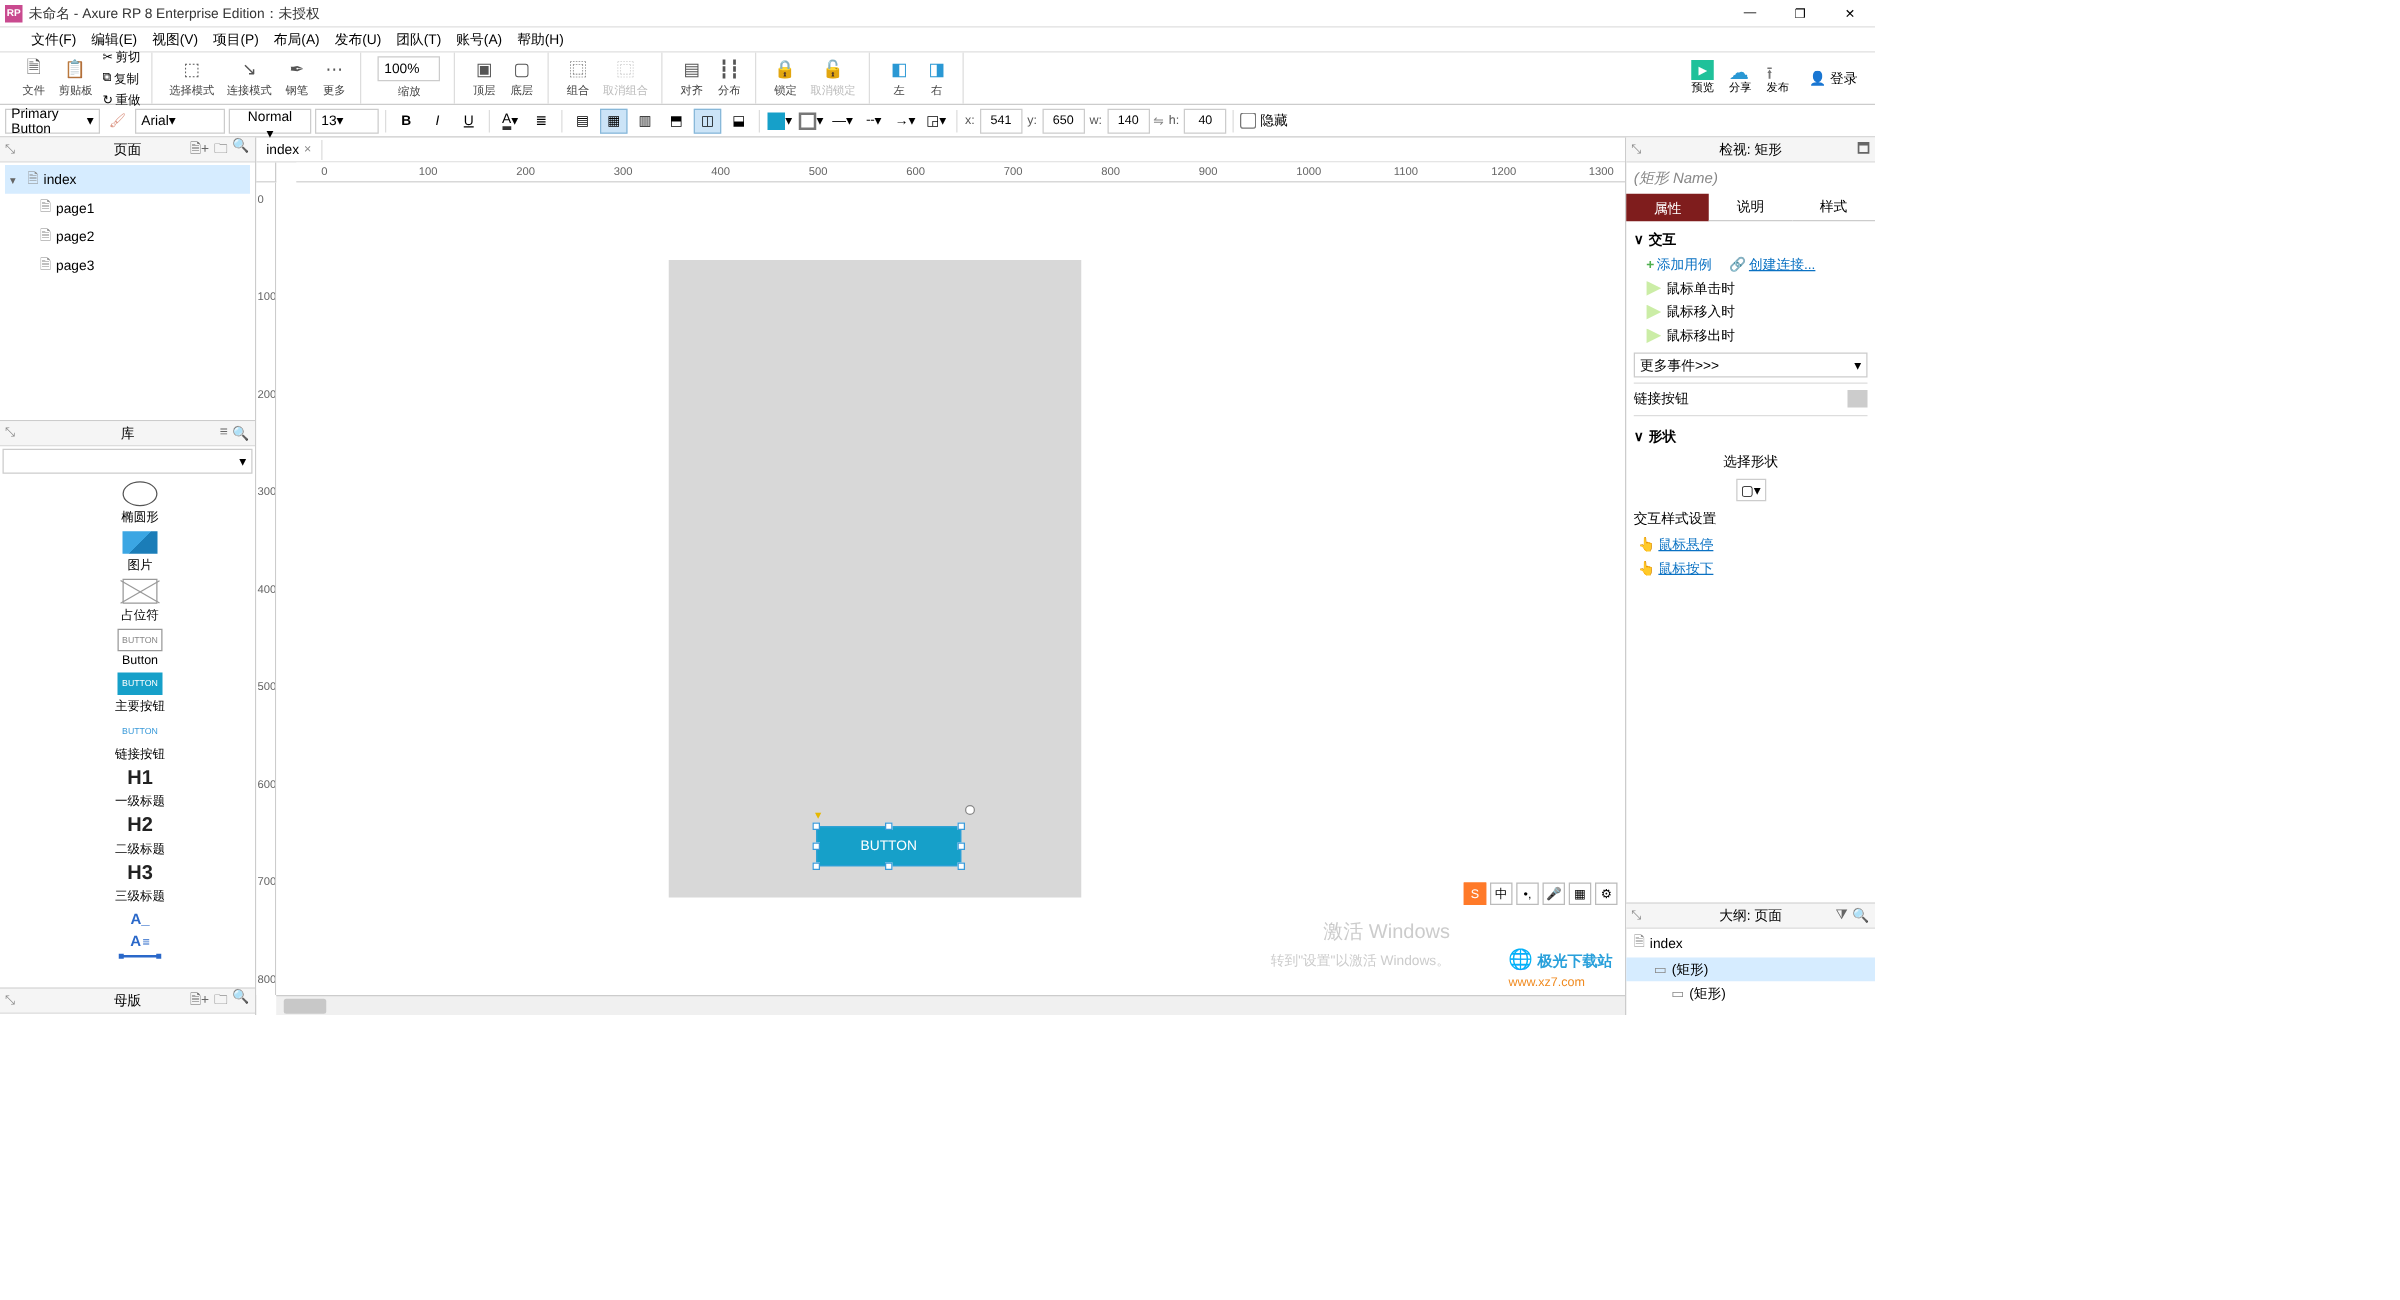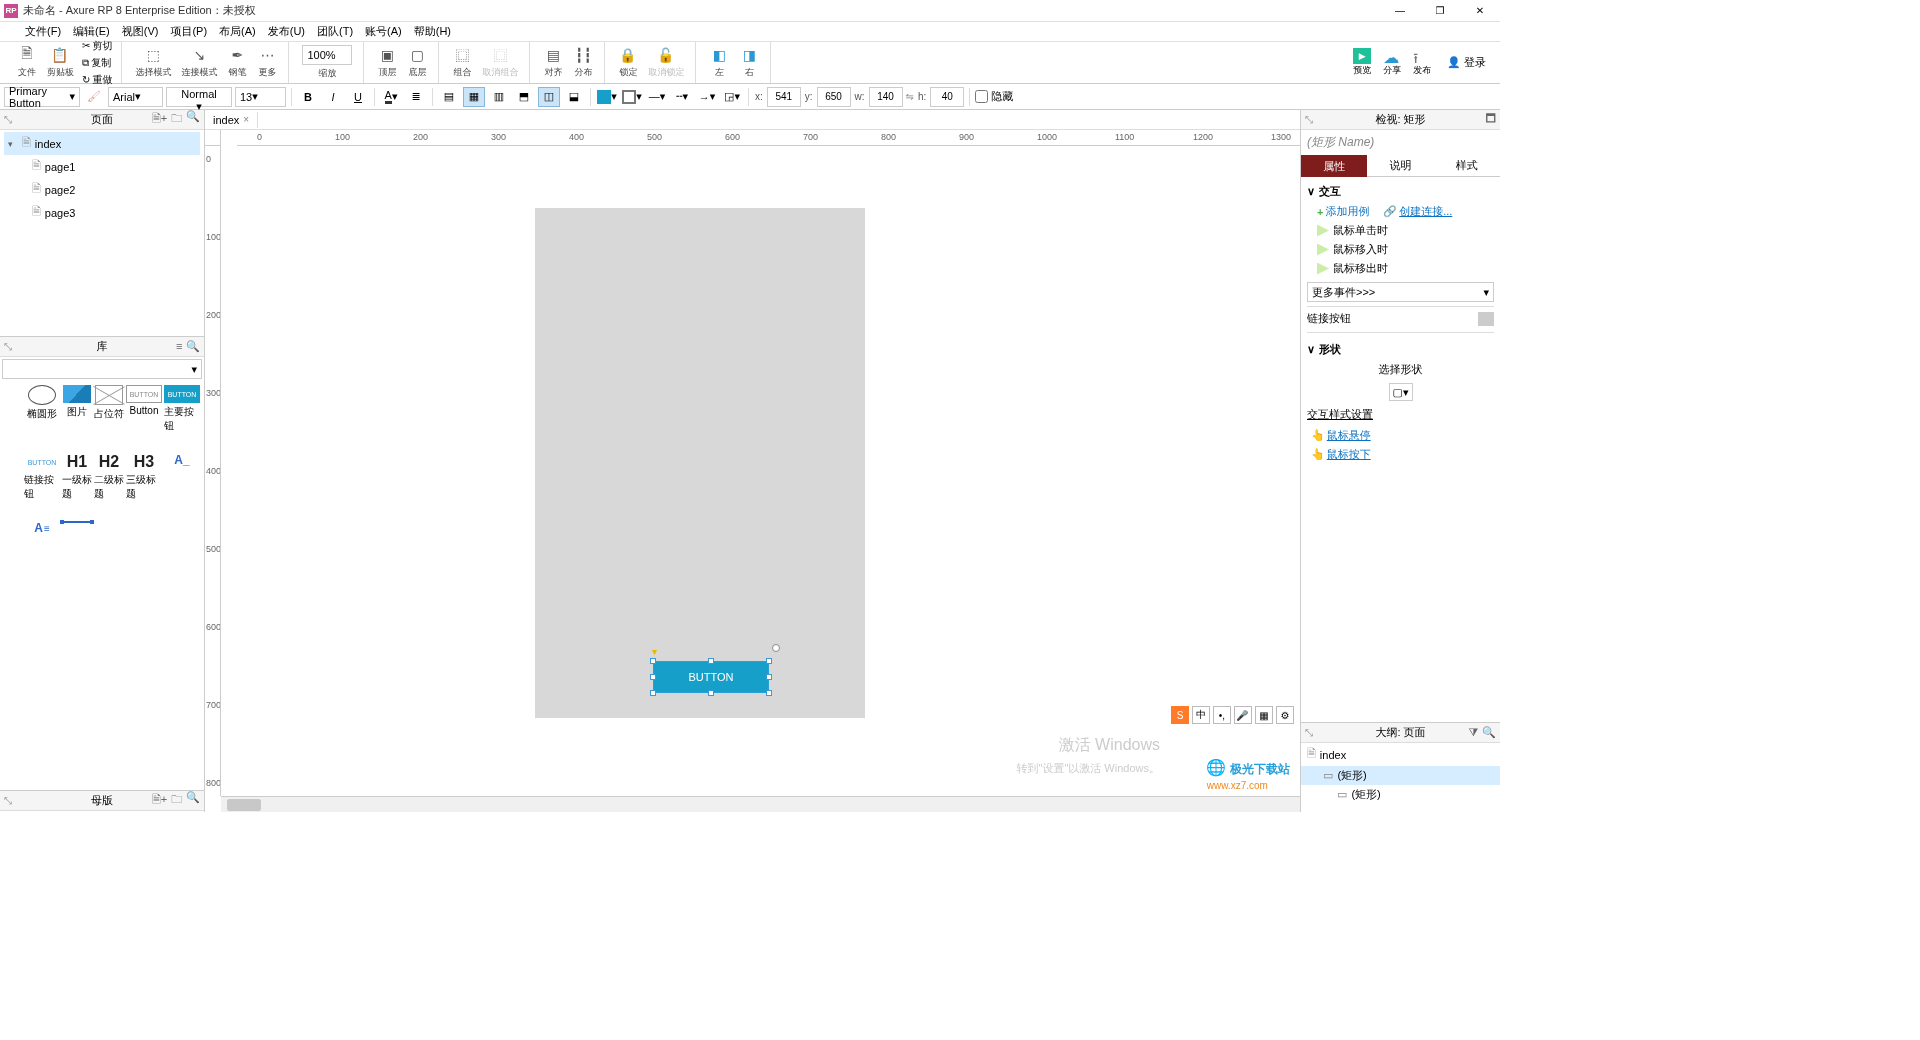--- a/index.html
+++ b/index.html
@@ -15,21 +15,21 @@
 .tool-group { display: flex; align-items: center; border-right: 1px solid #ddd; height: 100%; padding: 0 6px; }
 .tool-btn { display: flex; flex-direction: column; align-items: center; justify-content: center; padding: 2px 5px; font-size: 10px; min-width: 30px; }
 .tool-icon { width: 18px; height: 18px; display: flex; align-items: center; justify-content: center; font-size: 14px; color: #555; }
 .tool-label { font-size: 9px; margin-top: 2px; color: #444; }
 .small-btn { display: flex; align-items: center; font-size: 10px; padding: 1px 3px; gap: 2px; }
 
 .format-bar { height: 26px; display: flex; align-items: center; padding: 0 4px; border-bottom: 1px solid #ccc; gap: 3px; }
 .combo { border: 1px solid #ccc; height: 20px; font-size: 11px; padding: 0 4px; display: flex; align-items: center; background: #fff; }
 .combo.wide { width: 76px; }
 .combo.med { width: 66px; flex-direction: column; }
-.combo.font { width: 55px; }
+.combo.font { width: 72px; }
 .combo.small { width: 51px; }
 .fmt-btn { width: 22px; height: 20px; display: flex; align-items: center; justify-content: center; border: 1px solid transparent; font-size: 11px; }
 .fmt-btn.active { background: #cce4f7; border-color: #88b8d9; }
 .fmt-sep { width: 1px; height: 18px; background: #ddd; margin: 0 2px; }
 .color-swatch { width: 14px; height: 14px; }
 .coord-input { width: 34px; height: 20px; border: 1px solid #ccc; font-size: 10px; padding: 0 2px; text-align: center; }
 .coord-label { font-size: 10px; margin: 0 1px; color: #555; }
 
 .main-layout { display: flex; height: calc(100% - 110px); }
 .left-panels { width: 205px; display: flex; flex-direction: column; border-right: 1px solid #ccc; }
@@ -39,21 +39,21 @@
 .pages-panel { height: 226px; }
 .tree { padding: 2px 4px; }
 .tree-row { display: flex; align-items: center; padding: 2px 4px; font-size: 11px; gap: 4px; }
 .tree-row.selected { background: #d6ecff; }
 .tree-row.indent { padding-left: 28px; }
 .tree-caret { font-size: 9px; color: #666; width: 10px; }
 .file-icon { font-size: 11px; color: #888; }
 
 .lib-panel { flex: 1; border-top: 1px solid #ccc; overflow: hidden; display: flex; flex-direction: column; }
 .lib-select { border: 1px solid #ccc; margin: 2px; height: 20px; font-size: 11px; display: flex; align-items: center; padding: 0 4px; justify-content: space-between; }
-.lib-grid { display: grid; grid-template-columns: repeat(5, 1fr); padding: 4px; gap: 20px 2px; overflow: hidden; margin-left: 20px; }
+.lib-grid { display: grid; grid-template-columns: repeat(1, 1fr); padding: 4px; gap: 4px 2px; overflow: hidden; margin-left: 20px; }
 .lib-item { display: flex; flex-direction: column; align-items: center; font-size: 10px; gap: 2px; }
 .masters-panel { height: 22px; border-top: 1px solid #ccc; }
 
 .canvas-area { flex: 1; display: flex; flex-direction: column; }
 .tabs-row { height: 20px; display: flex; align-items: center; border-bottom: 1px solid #ddd; }
 .page-tab { padding: 2px 8px; font-size: 11px; display: flex; align-items: center; gap: 4px; border-right: 1px solid #ddd; }
 .tab-close { font-size: 10px; color: #888; }
 .ruler-h { height: 16px; background: #fff; position: relative; border-bottom: 1px solid #ccc; margin-left: 16px; overflow: hidden; }
 .ruler-tick { position: absolute; font-size: 9px; color: #666; top: 2px; }
 .canvas-body { flex: 1; display: flex; overflow: hidden; }
@@ -545,21 +545,21 @@
       </div>
       <div style="height:1px;background:#ddd;margin:6px 0;"></div>
       <div class="section-head">
           <span>∨</span>
           <span>形状</span>
         </div>
       <div style="display:flex;align-items:center;gap:6px;padding:2px 0;flex-direction:column;">
         <span>选择形状</span>
         <span class="combo" style="width:24px;height:18px;justify-content:center;">▢▾</span>
       </div>
-      <div style="padding:4px 0;text-decoration:underline;">交互样式设置</div>
+      <div style="padding:4px 0;">交互样式设置</div>
       <div class="add-link" style="padding:2px 4px;">👆 <u>鼠标悬停</u></div>
       <div class="add-link" style="padding:2px 4px;">👆 <u>鼠标按下</u></div>
     </div>
     <div class="outline-panel">
       <div class="panel-header">
         <span class="panel-left">⤡</span>
         <span>大纲: 页面</span>
         <span class="panel-icons">
             <span>⧩</span>
             <span>🔍</span>

